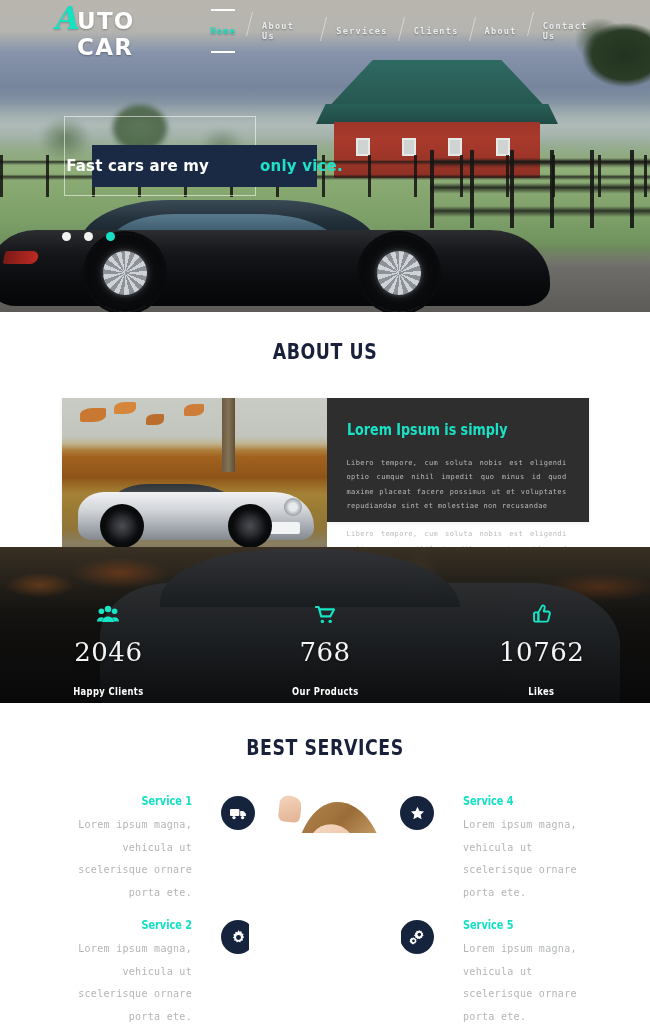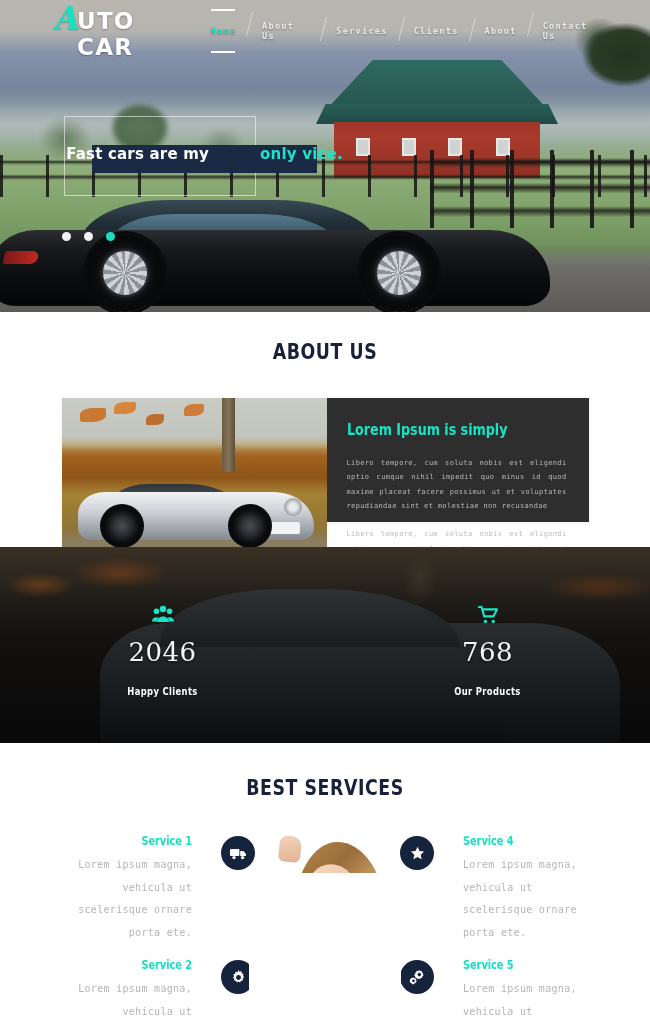--- a/index.html
+++ b/index.html
@@ -113,23 +113,23 @@
   .hc-tail{
     position:absolute; left:14px; bottom:48px; width:34px; height:13px;
     background:linear-gradient(to right,#7a1a18,#c02a22);
     border-radius:3px 8px 8px 3px; transform:skewX(-12deg);
   }
   .hero-frame{
     position:absolute; left:64px; top:116px; width:192px; height:80px;
     border:1.5px solid rgba(255,255,255,.55);
   }
   .hero-caption{
-    position:absolute; left:92px; top:145px; width:225px; height:28px;
+    position:absolute; left:92px; top:145px; width:225px; height:42px;
     background:#1b2a44;
-    display:flex; align-items:flex-start; justify-content:center;
+    display:flex; align-items:center; justify-content:center;
     font-size:15px; font-weight:bold; letter-spacing:.2px;
     color:#ffffff; white-space:nowrap;
     font-family:"DejaVu Sans", sans-serif;
     gap:46px;
   }
   .hero-caption .accent{ color:#1fe0c8; margin-left:5px; }
   .hero-dots{ position:absolute; left:62px; top:232px; display:flex; gap:13px; }
   .dot{ width:9px; height:9px; border-radius:50%; background:#f2f2f2; }
   .dot.active{ background:#17e0c4; }
 
@@ -232,21 +232,21 @@
     transform:scaleX(.94); transform-origin:left;
   }
   .about-p{
     font-size:7px; line-height:2.05; color:#b9babb; letter-spacing:.35px;
     text-align:justify; margin-bottom:14px;
     font-family:"DejaVu Sans Mono", monospace;
   }
 
   
   .stats{
-    position:relative; width:650px; height:196px; margin-top:25px;
+    position:relative; width:650px; height:156px; margin-top:25px;
     overflow:hidden;
     background:
       linear-gradient(to bottom, rgba(45,40,34,.55) 0%, rgba(18,16,14,.82) 42%, rgba(8,8,9,.93) 100%),
       linear-gradient(to bottom,#4a3a26 0%,#3c3527 18%,#2c2a22 34%,#1a1a18 52%,#111111 100%);
   }
   .st-bgcar{
     position:absolute; left:100px; bottom:-10px; width:520px; height:130px;
     background:linear-gradient(to bottom,#2c2e31 0%,#202326 35%,#141618 70%,#0b0c0d 100%);
     border-radius:70px 90px 20px 20px/54px 62px 16px 16px;
     opacity:.95;
@@ -473,20 +473,30 @@
         <svg width="20" height="19" viewBox="0 0 20 19" fill="none" stroke="currentColor" stroke-width="2.1" stroke-linecap="round" stroke-linejoin="round">
           <path d="M1 2h2.6l2.6 9.4h9.1L19 4.4H5.2"></path>
           <circle cx="7.4" cy="16.4" r="1.7" fill="currentColor" stroke="none"></circle>
           <circle cx="15.2" cy="16.4" r="1.7" fill="currentColor" stroke="none"></circle>
         </svg>
       </div>
       <div class="stat-num">768</div>
       <div class="stat-lbl">Our Products</div>
     </div>
 
+    <div class="stat">
+      <div class="stat-icon">
+        <svg width="18" height="20" viewBox="0 0 18 20" fill="none" stroke="currentColor" stroke-width="1.9" stroke-linejoin="round">
+          <path d="M5.4 8.4 9.2 1.6c1.7-.5 2.8.6 2.5 2.2l-.9 3.7h4.2c1.3 0 2.1 1 1.8 2.2l-1.5 6.3c-.25 1-1 1.6-2 1.6H5.4z"></path>
+          <rect x="1.1" y="8.4" width="4.3" height="9.2" rx="1"></rect>
+        </svg>
+      </div>
+      <div class="stat-num">10762</div>
+      <div class="stat-lbl">Likes</div>
+    </div>
 
   </div>
 </section>
 
 <section class="services">
   <h2 class="sec-title">BEST SERVICES</h2>
 
   <div class="svc-grid">
 
     <div class="svc-col left">

